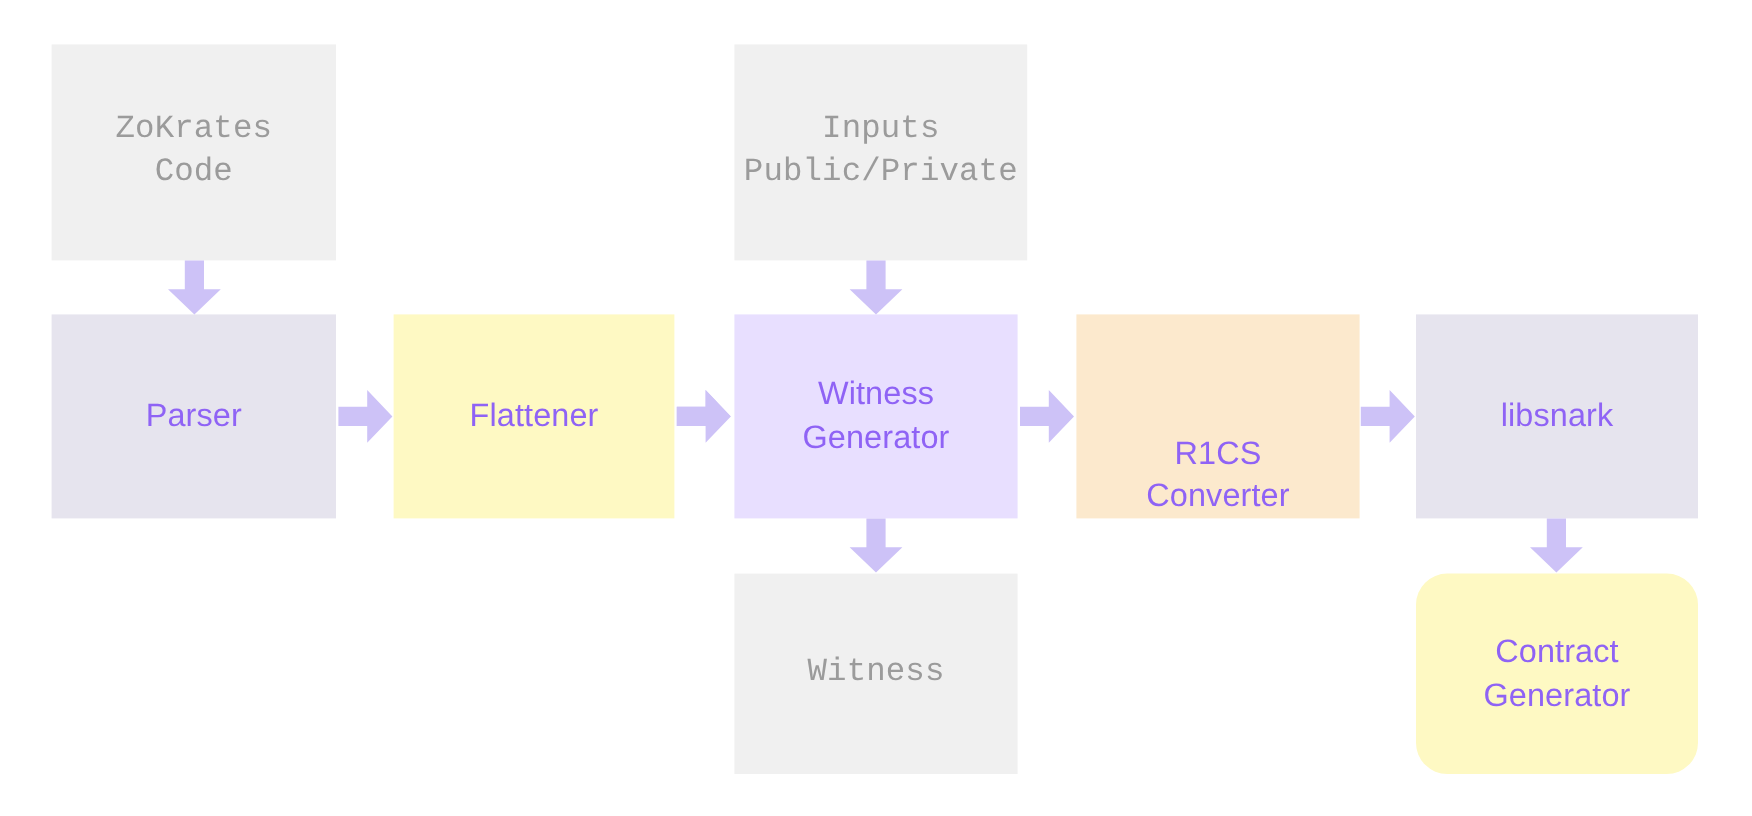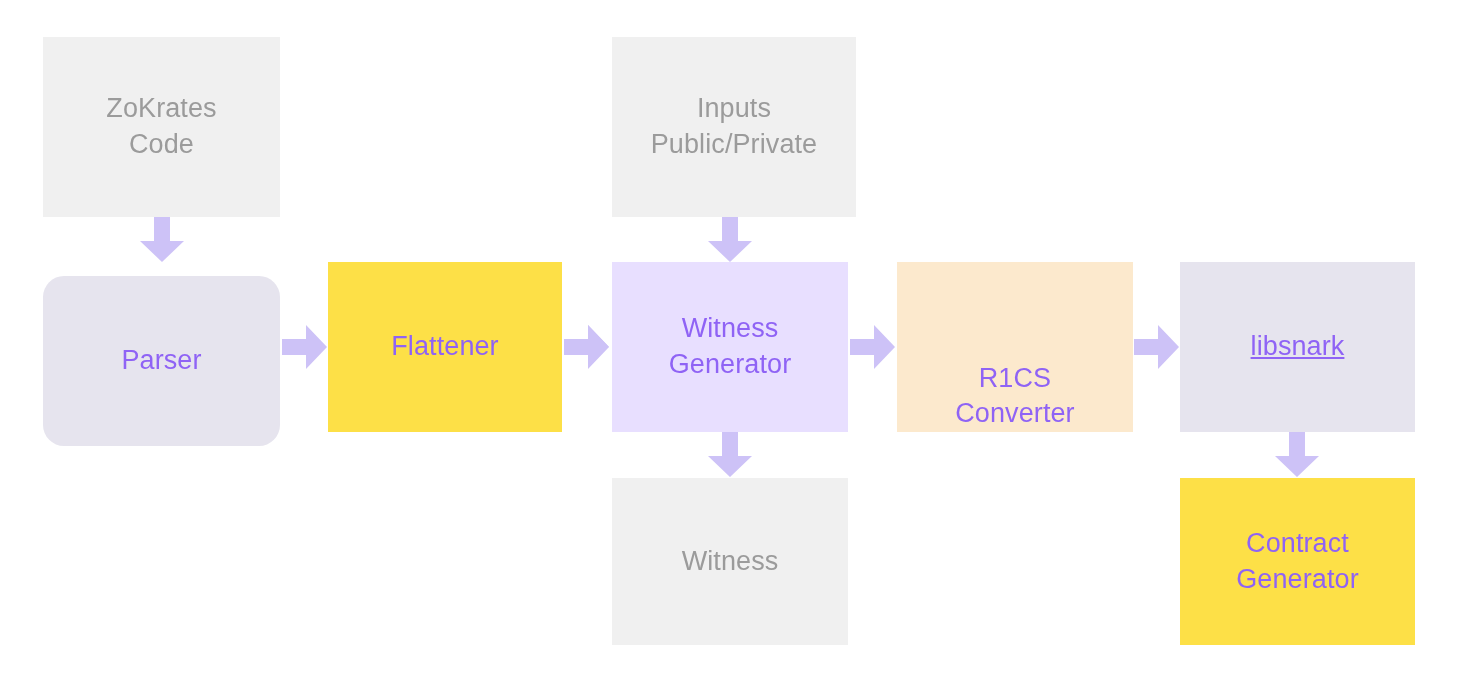--- a/index.html
+++ b/index.html
@@ -26,33 +26,34 @@
     text-align: center;
     box-sizing: border-box;
     line-height: 1.32;
     white-space: pre-line;
     letter-spacing: 0.1px;
   }
   .node.grey {
     background: #f0f0f0;
     color: #9b9b9b;
     font-size: 27px;
+    font-family: Liberation Mono, monospace;
   }
   .node.lavender-grey {
     background: #e6e4ee;
     color: #8f63f5;
     font-size: 27px;
   }
   .node.lavender {
     background: #e8dfff;
     color: #8f63f5;
     font-size: 27px;
   }
   .node.cyan {
-    background: #fde047;
+    background: #fef9c3;
     color: #8f63f5;
     font-size: 27px;
   }
   .node.peach {
     background: #fce9cd;
     color: #8f63f5;
     font-size: 27px;
     align-items: flex-end;
   }
   .arrow {
@@ -72,47 +73,47 @@
   <div class="node grey" style="left:43px; top:37px; width:237px; height:180px;">
     <span>ZoKrates
 Code</span>
   </div>
 
   <div class="node grey" style="left:612px; top:37px; width:244px; height:180px;">
     <span>Inputs
 Public/Private</span>
   </div>
 
-  <div class="node lavender-grey" style="left:43px; top:276px; width:237px; height:170px;border-radius:21px;">
+  <div class="node lavender-grey" style="left:43px; top:262px; width:237px; height:170px;">
     <span>Parser</span>
   </div>
 
   <div class="node cyan" style="left:328px; top:262px; width:234px; height:170px;">
     <span>Flattener</span>
   </div>
 
   <div class="node lavender" style="left:612px; top:262px; width:236px; height:170px;">
     <span>Witness
 Generator</span>
   </div>
 
   <div class="node peach" style="left:897px; top:262px; width:236px; height:170px;">
     <span>R1CS
 Converter</span>
   </div>
 
-  <div class="node lavender-grey" style="left:1180px; top:262px; width:235px; height:170px;text-decoration:underline;">
+  <div class="node lavender-grey" style="left:1180px; top:262px; width:235px; height:170px;">
     <span>libsnark</span>
   </div>
 
   <div class="node grey" style="left:612px; top:478px; width:236px; height:167px;">
     <span>Witness</span>
   </div>
 
-  <div class="node cyan" style="left:1180px; top:478px; width:235px; height:167px;">
+  <div class="node cyan" style="left:1180px; top:478px; width:235px; height:167px;border-radius:26px;">
     <span>Contract
 Generator</span>
   </div>
 
   <div class="arrow" style="left:139px; top:217px; width:46px; height:46px;">
     <svg width="46" height="46" viewBox="0 0 46 46" aria-hidden="true">
       <polygon points="15,0 31,0 31,24 45,24 23,45 1,24 15,24" fill="#cdc2f7"></polygon>
     </svg>
   </div>
 

